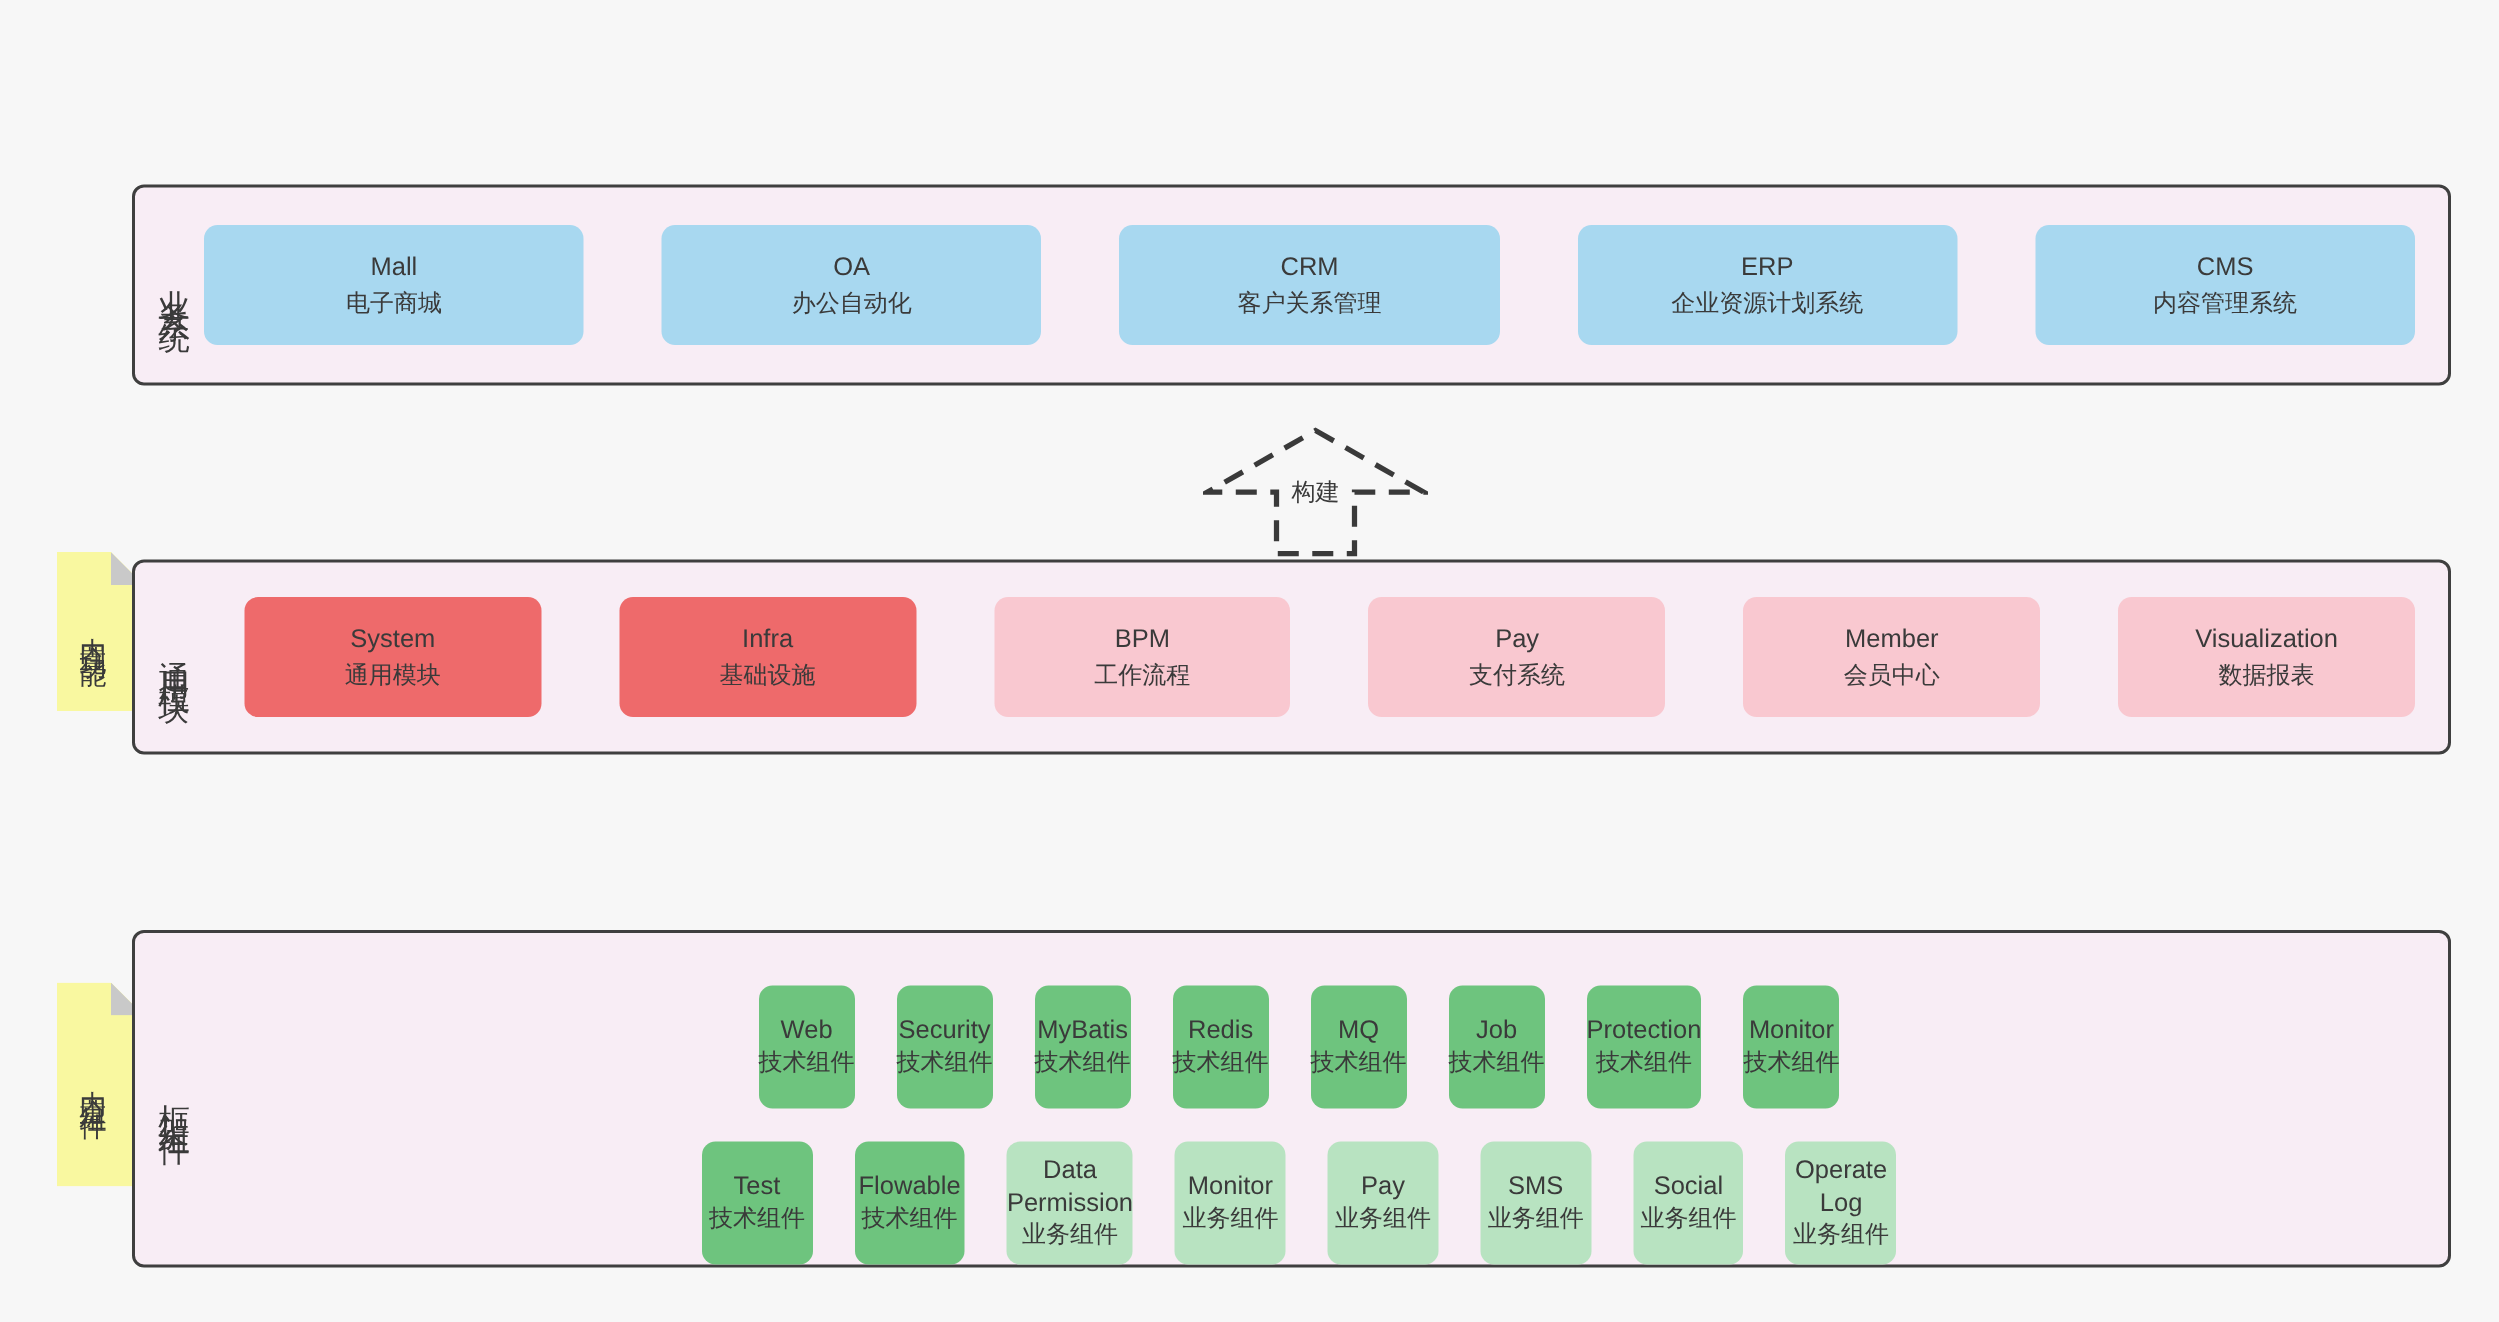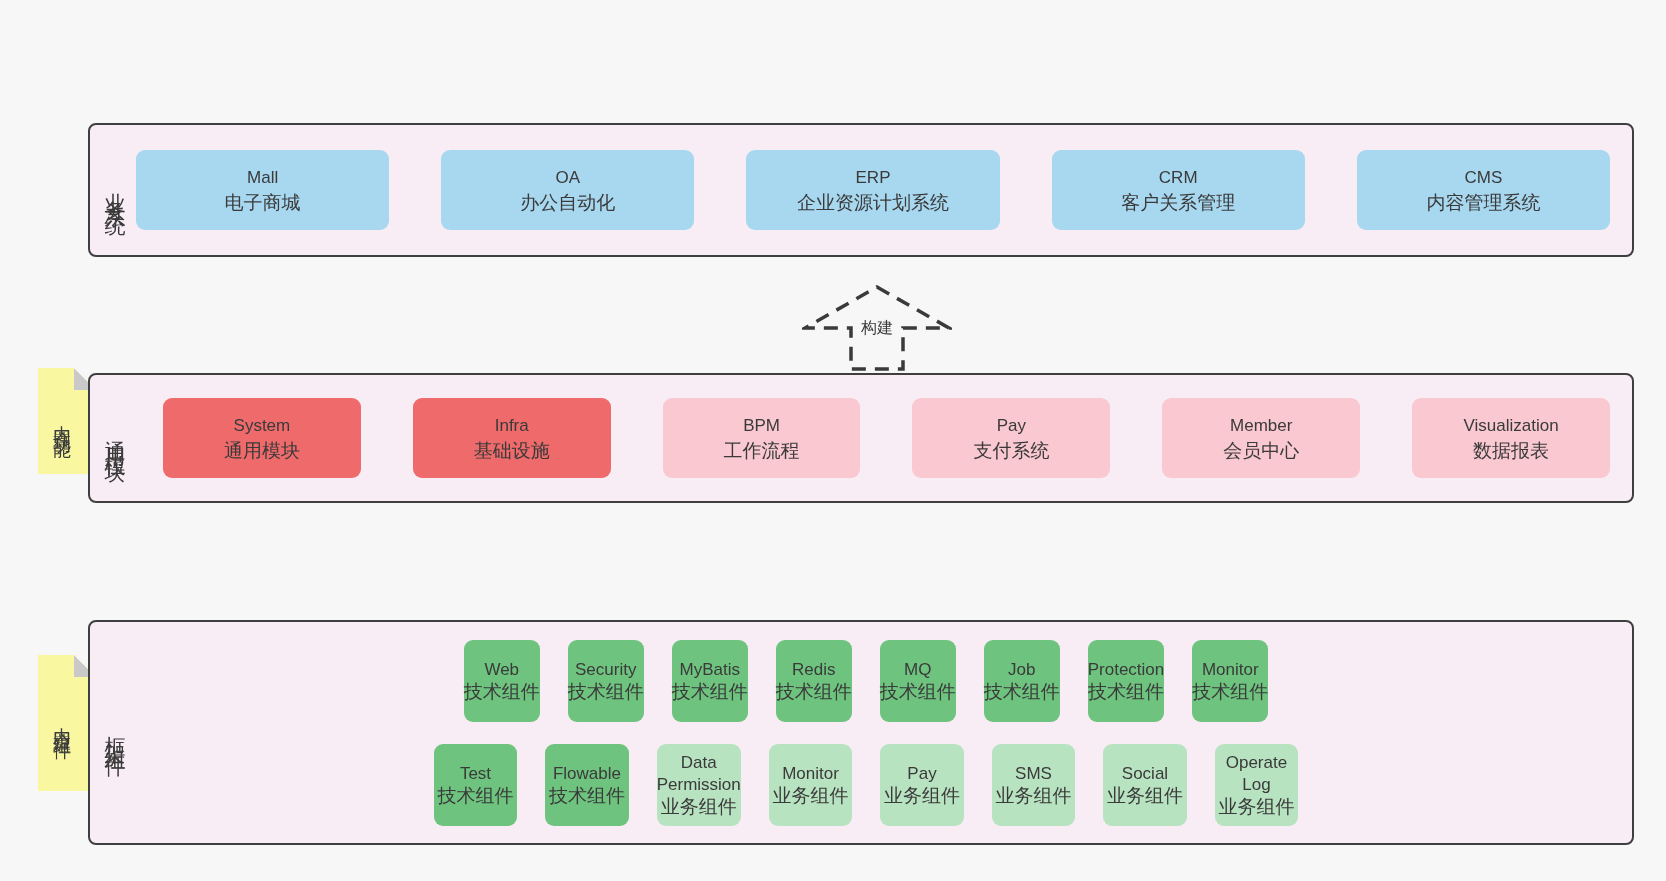--- a/index.html
+++ b/index.html
@@ -8,38 +8,38 @@
     --box-green:#6ec47e; --box-green-light:#b8e3c1;
     --sticky-yellow:#f9f8a0; --sticky-fold:#c9c9c9; --text:#3a3a3a;
   }
   *{box-sizing:border-box; margin:0; padding:0;}
   html,body{width:1666px; height:881px; overflow:hidden;}
   body{background:var(--page-bg); font-family:"Liberation Sans", sans-serif; color:var(--text);}
   .canvas{position:relative; width:1666px; height:881px; background:var(--page-bg);}
 
   .layer{position:absolute; left:88px; width:1546px; background:var(--layer-bg);
          border:2px solid var(--layer-border); border-radius:8px;
-         display:flex; align-items:center; z-index:1;}
+         display:flex; align-items:flex-end; z-index:1;}
   .layer-1{top:123px; height:134px;}
   .layer-2{top:373px; height:130px;gap:27px;}
   .layer-3{top:620px; height:225px;}
 
   .layer-label{writing-mode:vertical-lr; text-orientation:upright;
     font-size:21px; letter-spacing:7px; line-height:1; align-self:center;
     padding:0 10px 0 15px; white-space:nowrap;}
 
   .boxes{display:flex; align-self:center; flex:1;}
   .cols-6{gap:52px; padding-right:22px; height:80px;}
   .rows-wrap{flex:1; display:flex; flex-direction:column; justify-content:center; gap:22px; padding-right:36px;}
   .cols-8{gap:28px; height:82px; flex:initial;}
 
   .box{flex:1; display:flex; flex-direction:column; justify-content:center;
        text-align:center; border-radius:9px;}
   .box-name{font-size:17px; line-height:25px;}
-  .box-desc{font-size:19px; line-height:25px;}
+  .box-desc{font-size:16px; line-height:25px;}
   .cols-8 .box-name{max-width:118px; margin:0 auto; line-height:22px;}
   .cols-8 .box-desc{line-height:22px;}
   .box--blue{background:var(--box-blue);}
   .box--red{background:var(--box-red);}
   .box--pink{background:var(--box-pink);}
   .box--green{background:var(--box-green);}
   .box--green-light{background:var(--box-green-light);}
 
   .sticky{position:absolute; background:var(--sticky-yellow); z-index:0;
     display:flex; align-items:center; justify-content:center; padding-right:10px;
@@ -75,26 +75,26 @@
     <div class="boxes cols-6">
         <div class="box box--blue">
           <div class="box-name">Mall</div>
           <div class="box-desc">电子商城</div>
         </div>
         <div class="box box--blue">
           <div class="box-name">OA</div>
           <div class="box-desc">办公自动化</div>
         </div>
         <div class="box box--blue">
+          <div class="box-name">CRM</div>
+          <div class="box-desc">客户关系管理</div>
+        </div>
+        <div class="box box--blue">
           <div class="box-name">ERP</div>
           <div class="box-desc">企业资源计划系统</div>
-        </div>
-        <div class="box box--blue">
-          <div class="box-name">CRM</div>
-          <div class="box-desc">客户关系管理</div>
         </div>
         <div class="box box--blue">
           <div class="box-name">CMS</div>
           <div class="box-desc">内容管理系统</div>
         </div>
       </div>
   </section>
 
   <div class="arrow arrow-1">
     <svg viewBox="0 0 150 88">

